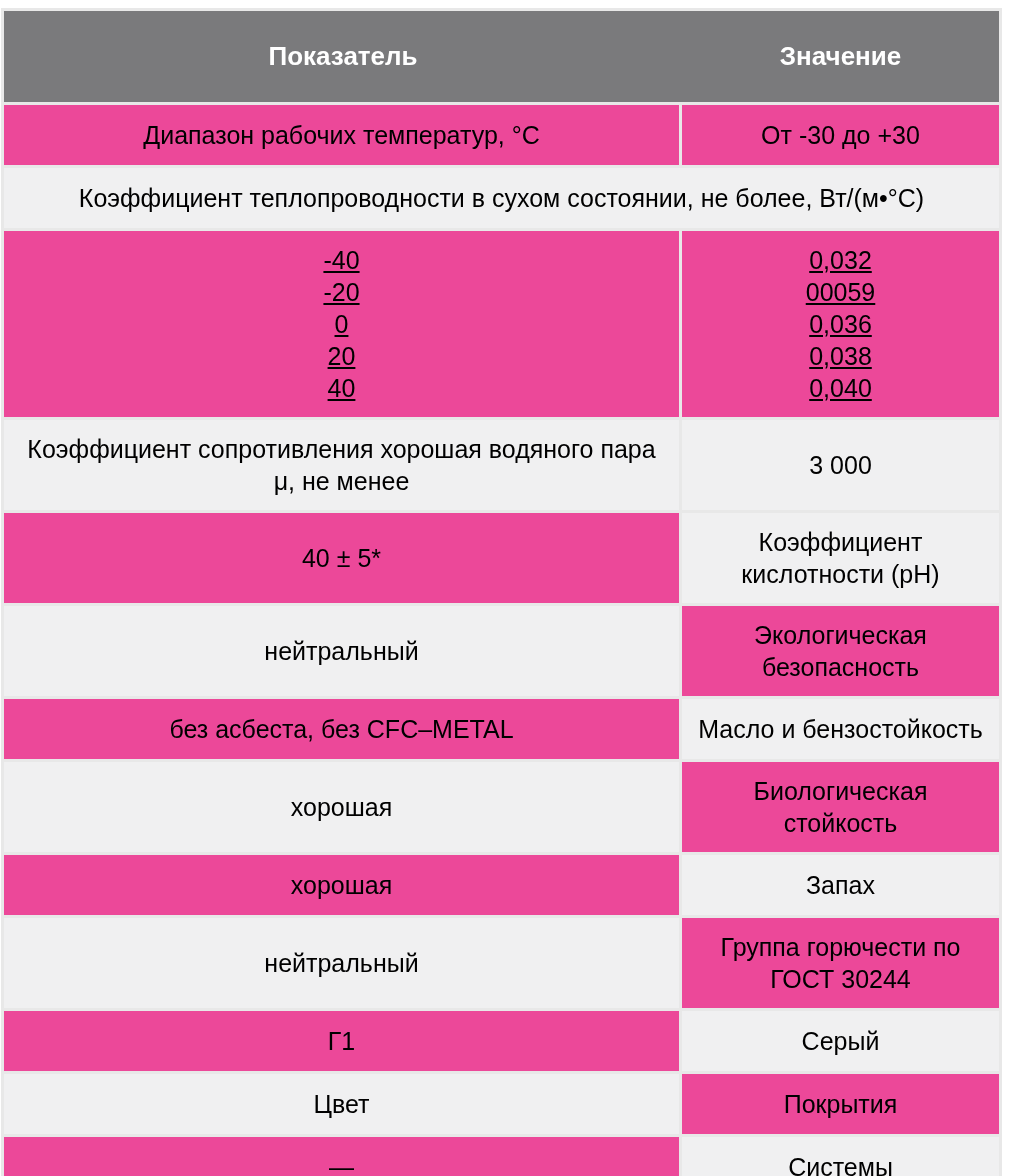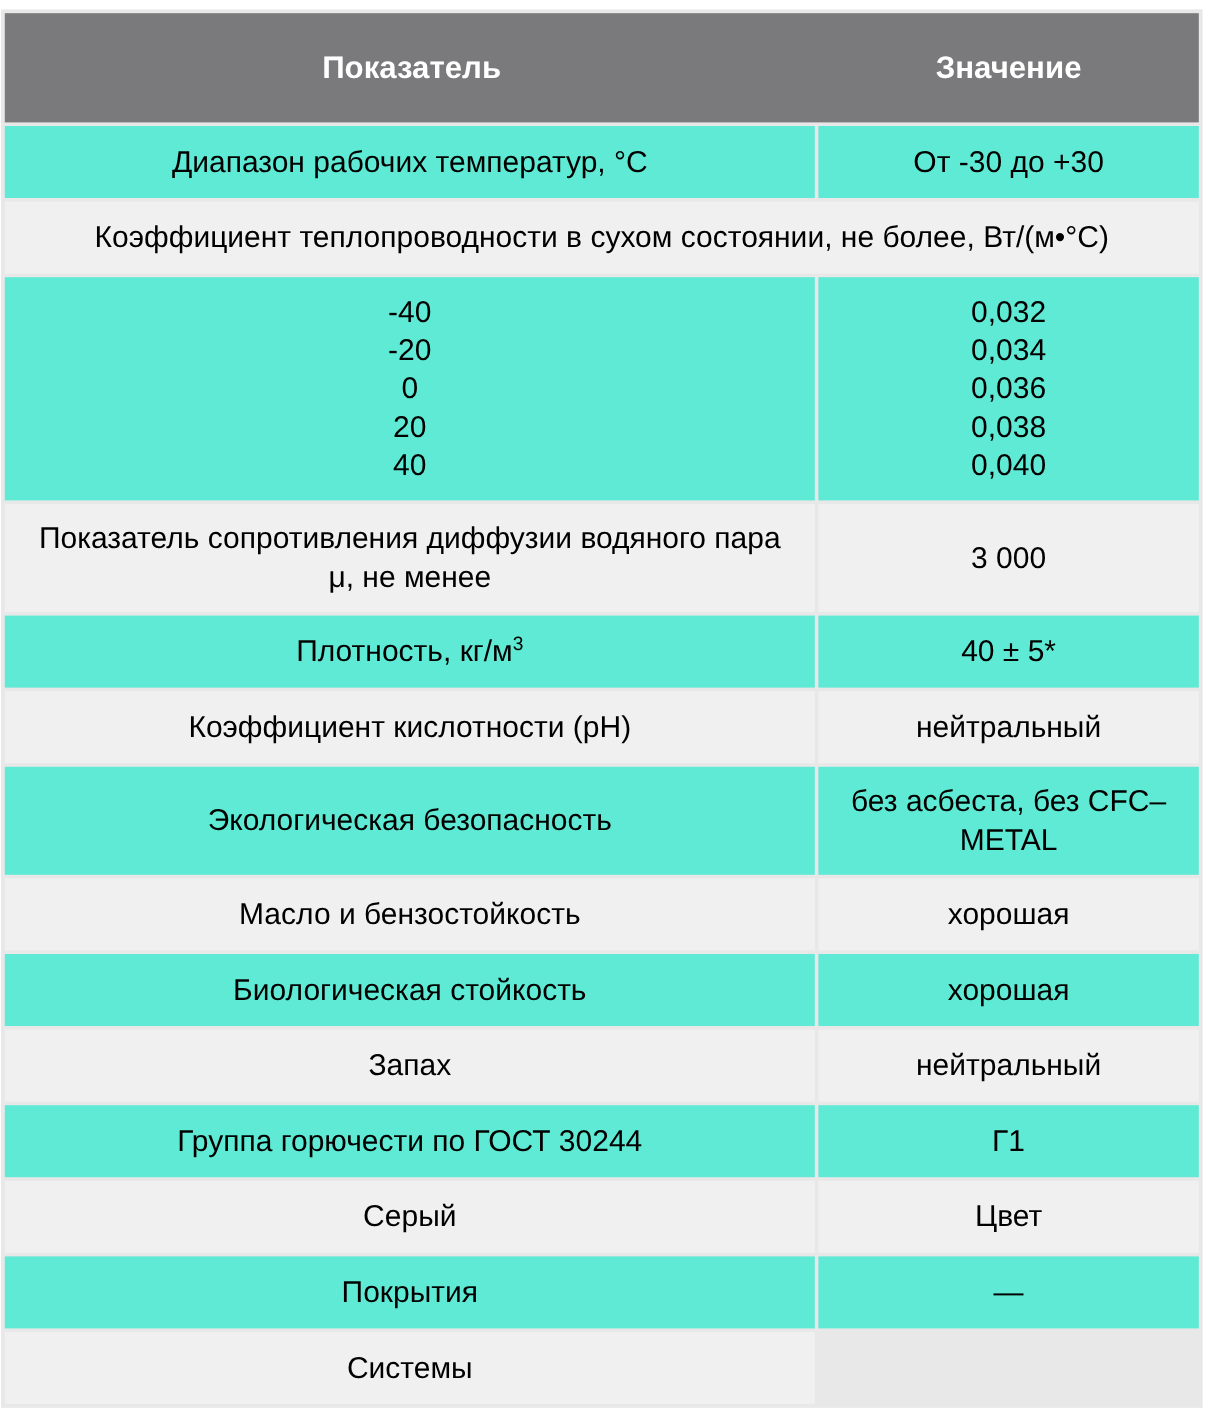--- a/index.html
+++ b/index.html
@@ -18,35 +18,35 @@
     width: 1001px;
     margin: 8px 12px 0 1px;
     display: grid;
     grid-template-columns: 675px 317px;
     gap: 3px;
     background: #e8e8e8;           
     border: 3px solid #e8e8e8;      
     box-sizing: border-box;
   }
   .cell {
-    background: #5eead4;
+    background: #ec4899;
     display: flex;
     align-items: center;
     justify-content: center;
     text-align: center;
     box-sizing: border-box;
     padding: 13px 16px;
     min-height: 60px;
     font-size: 25px;
     line-height: 32px;
     color: #000000;
   }
   .alt { background: #f0f0f1; }
   .span2 { grid-column: 1 / -1; }
-  .multi { white-space: pre-line; }
+  .multi { white-space: pre-line; text-decoration: underline; }
   .header-cell {
     grid-column: 1 / -1;
     background: #7a7a7c;
     min-height: 91px;
     padding: 0;
     display: grid;
     grid-template-columns: 678px 1fr;
     align-items: center;
   }
   .h-label {
@@ -76,31 +76,28 @@
     <div class="cell">От -30 до +30</div>
 
     <div class="cell alt span2">Коэффициент теплопроводности в сухом состоянии, не более, Вт/(м•°С)</div>
 
     <div class="cell multi">-40
 -20
 0
 20
 40</div>
     <div class="cell multi">0,032
-0,034
+00059
 0,036
 0,038
 0,040</div>
 
-    <div class="cell alt">Показатель сопротивления диффузии водя­ного пара μ, не менее</div>
+    <div class="cell alt">Коэффициент сопротивления хорошая водя­ного пара μ, не менее</div>
     <div class="cell alt">3 000</div>
 
-    <div class="cell">
-      <span><span>Плотность, кг/м</span><span class="sup">3</span></span>
-    </div>
     <div class="cell">40 ± 5*</div>
 
     <div class="cell alt">Коэффициент кислотности (pH)</div>
     <div class="cell alt">нейтральный</div>
 
     <div class="cell">Экологическая безопасность</div>
     <div class="cell">без асбеста, без CFC–METAL</div>
 
     <div class="cell alt">Масло и бензостойкость</div>
     <div class="cell alt">хорошая</div>

